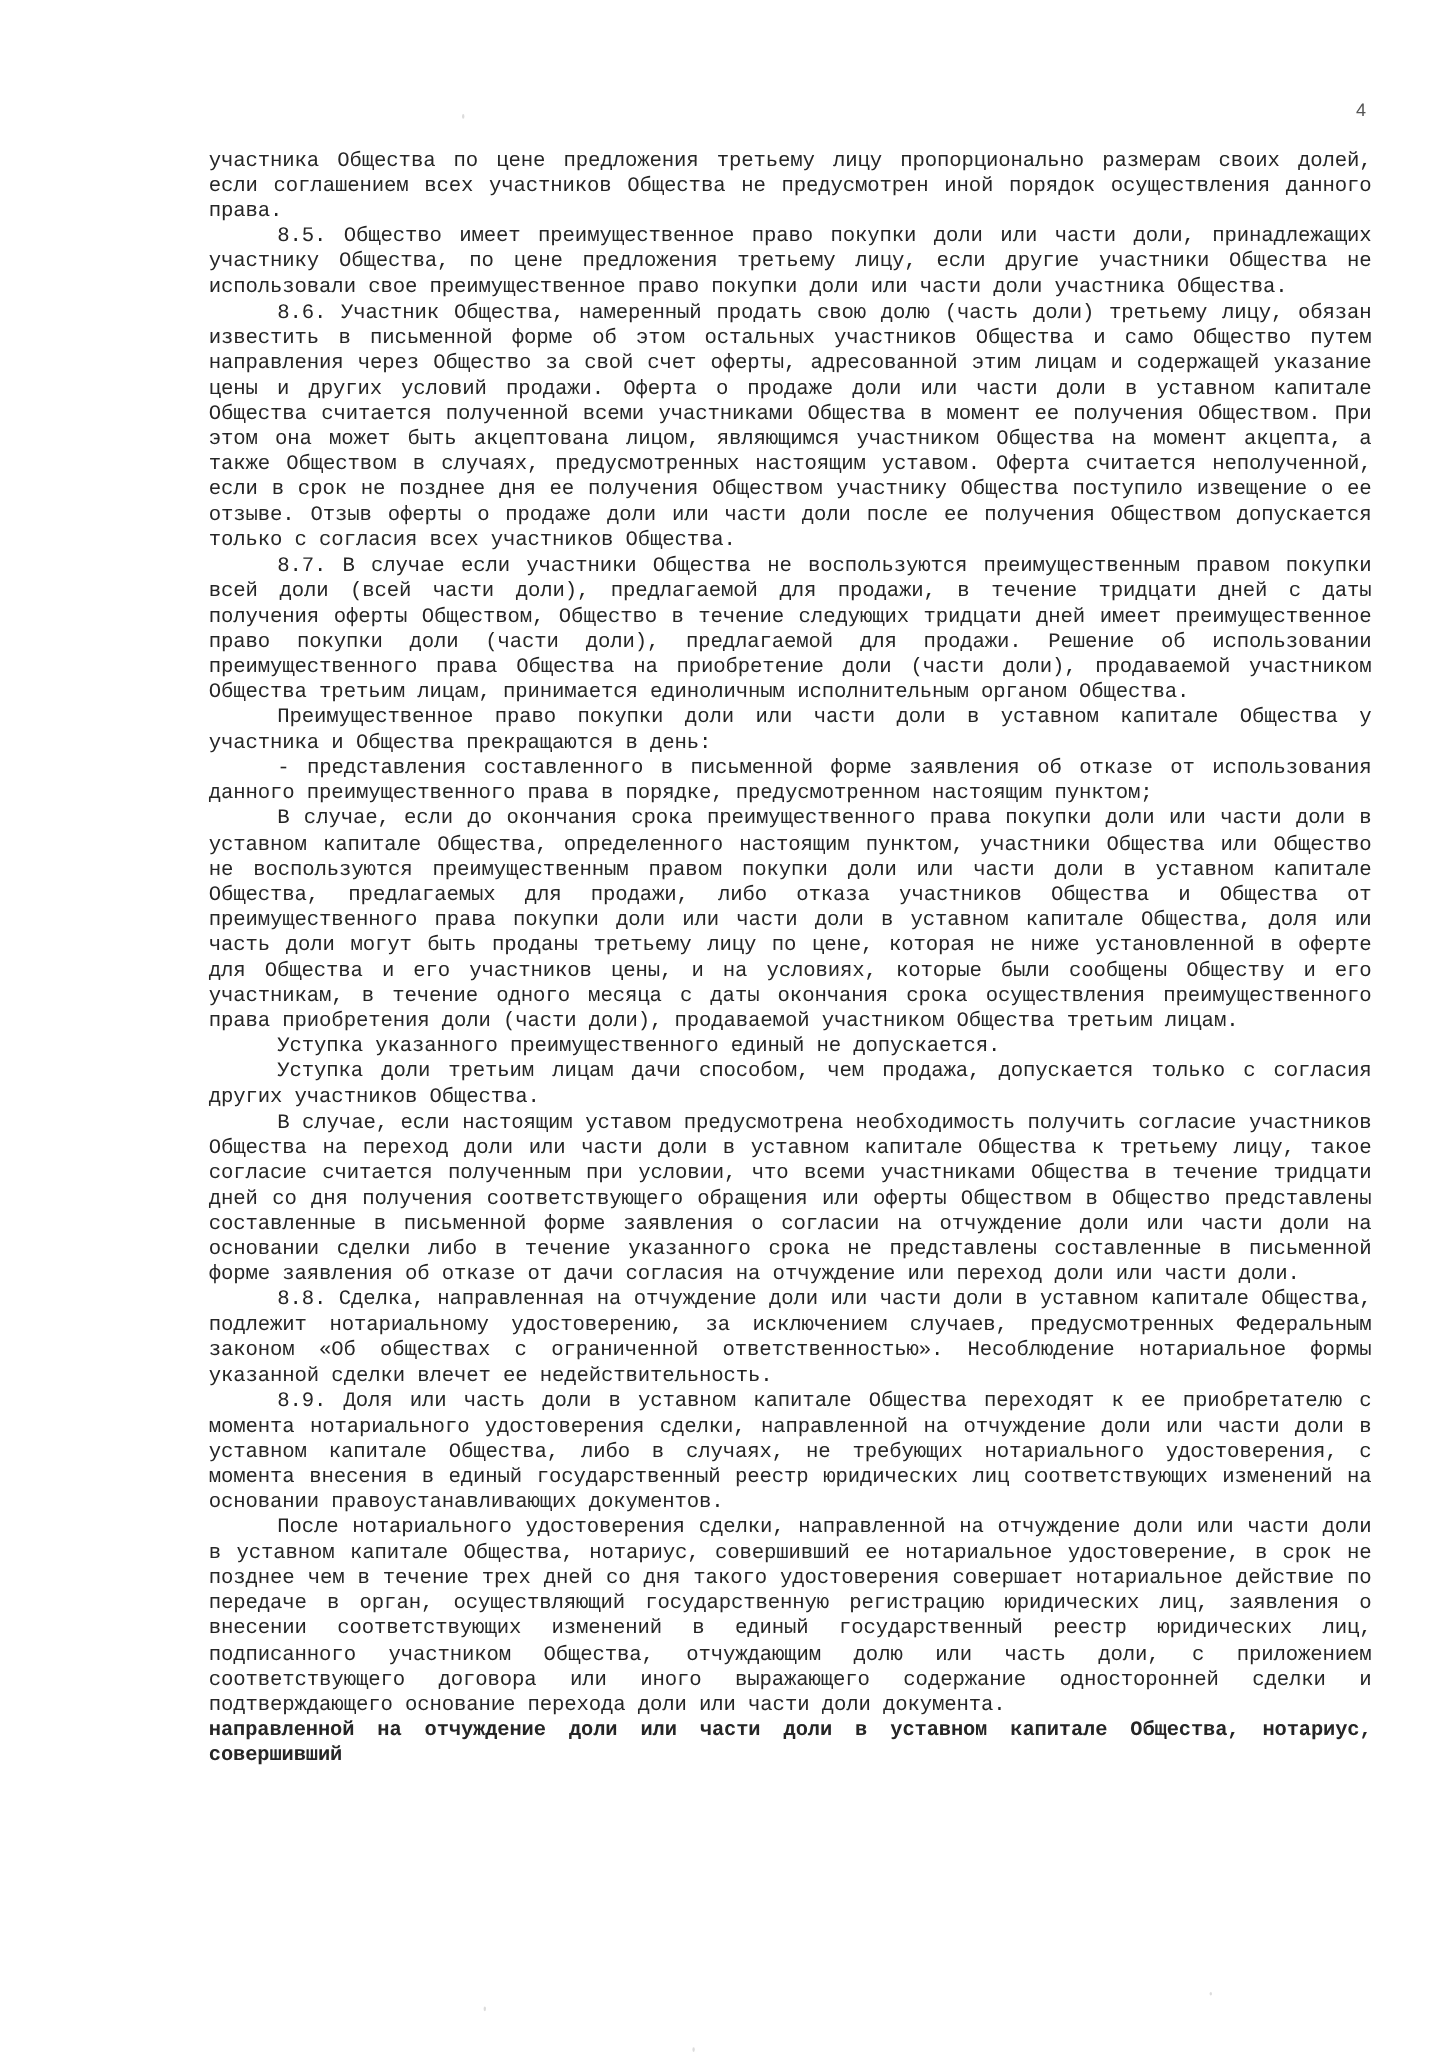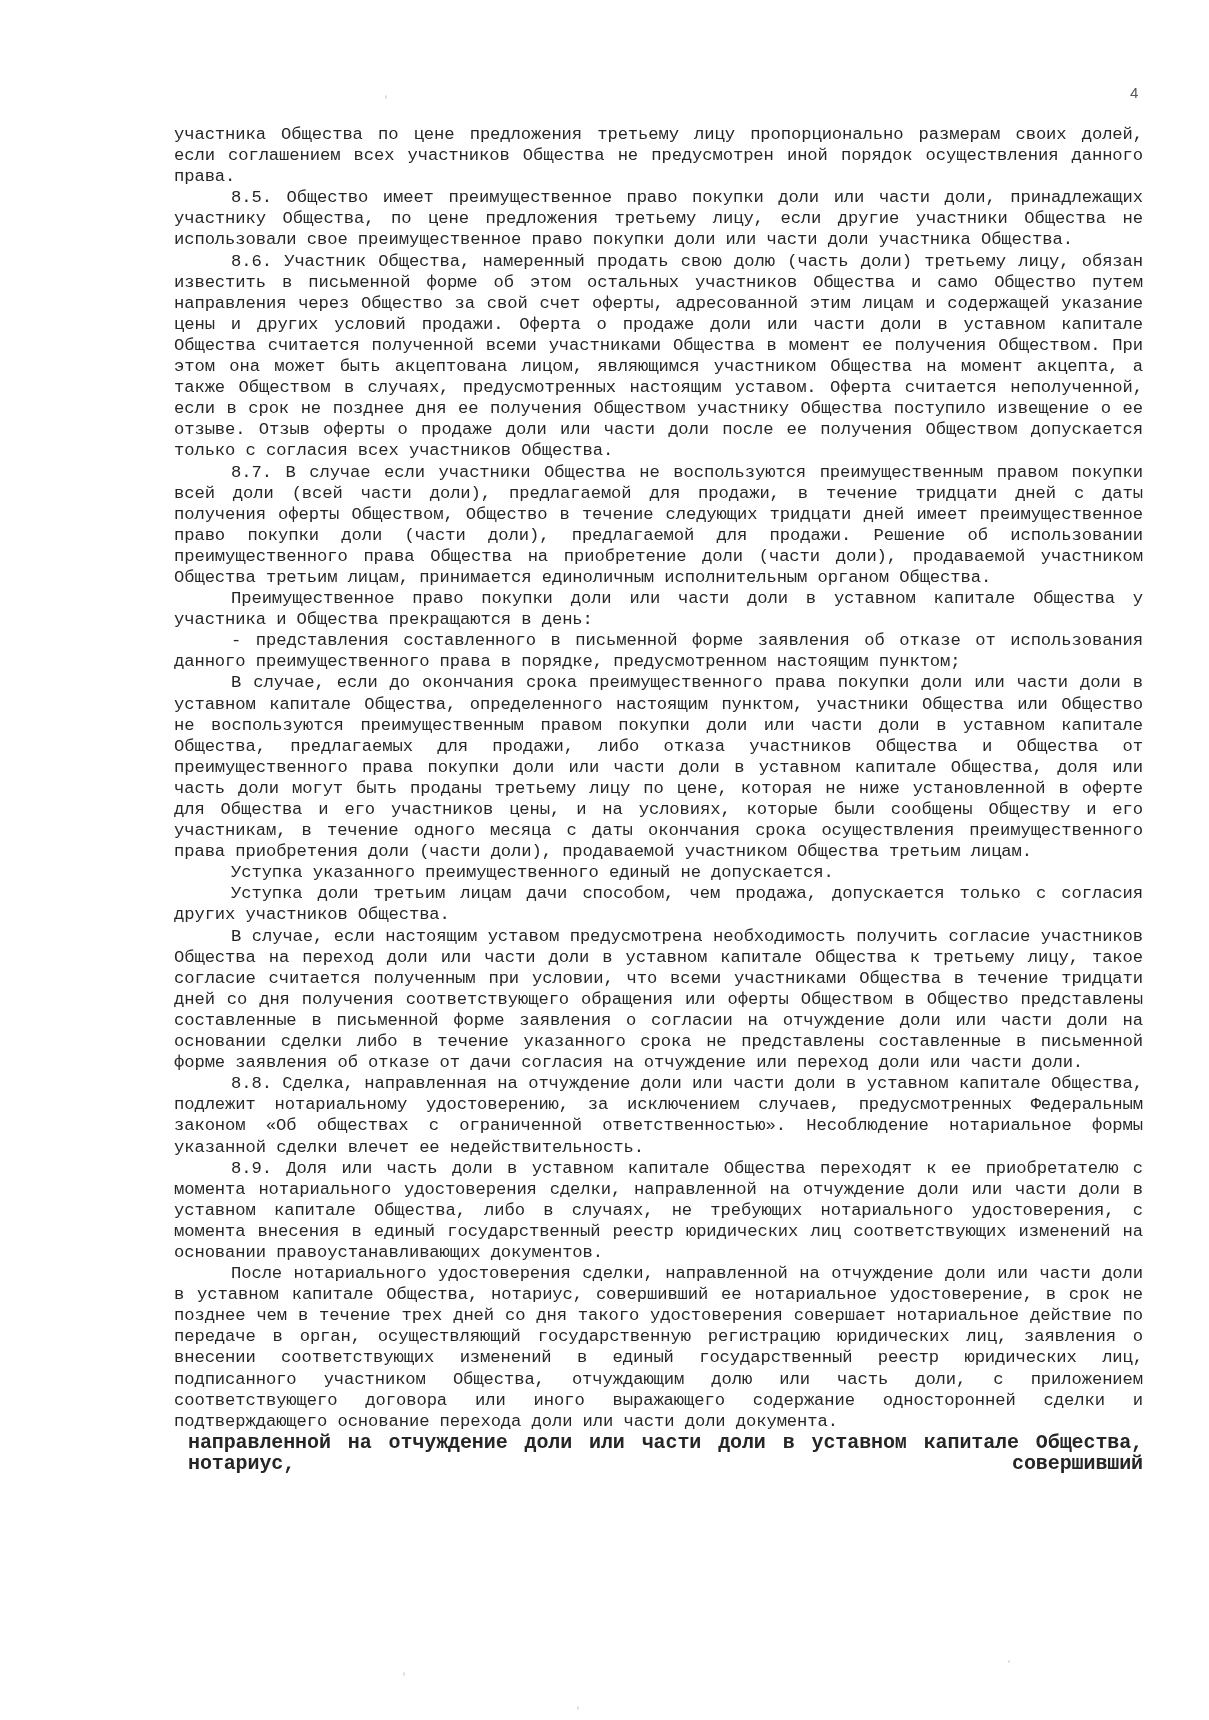--- a/index.html
+++ b/index.html
@@ -36,22 +36,21 @@
     }
     .content p {
       margin: 0;
       text-align: justify;
     }
     .content p.indent {
       text-indent: 57px;
     }
     .content p.last-bold {
       font-weight: bold;
-      font-size: 20px;
-      margin-left: 14px;
+      font-size: 17px;
     }
     .speck {
       position: absolute;
       background: #dcdcdc;
       border-radius: 50%;
     }
   </style>
 </head>
 <body>
 

